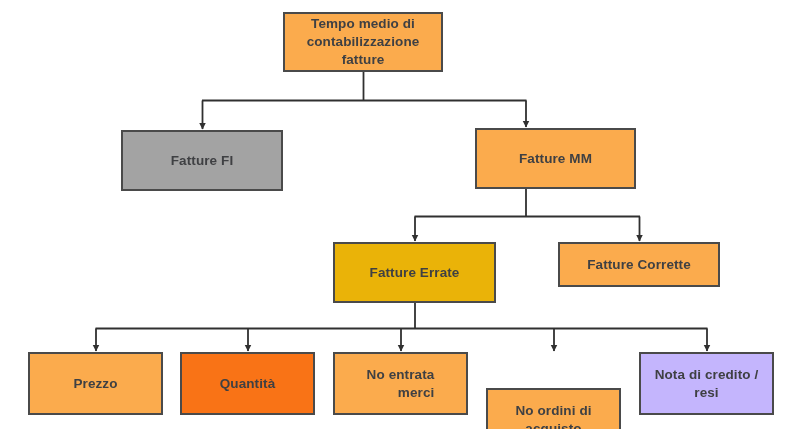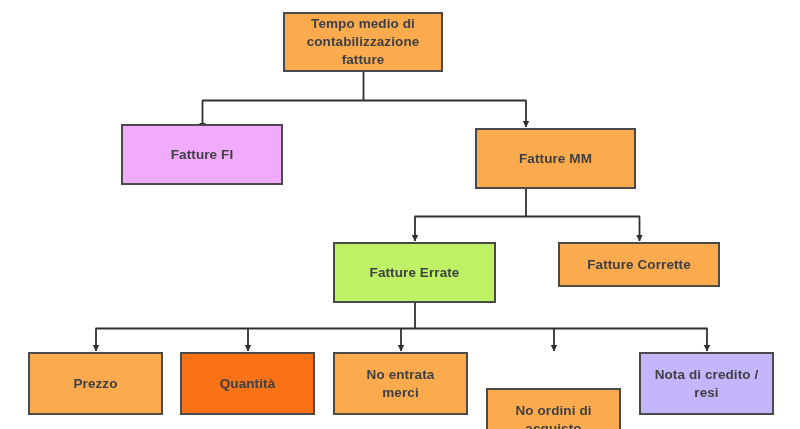--- a/index.html
+++ b/index.html
@@ -74,40 +74,40 @@
         <path d="M554,328.5 V351" class="connector" stroke="#303030" marker-end="url(#arrowhead)"></path>
         <path d="M707,328.5 V351" class="connector" stroke="#303030" marker-end="url(#arrowhead)"></path>
       </g>
   </svg>
   <div id="node-layer">
       <div class="node" style="left: 283px; top: 12px; width: 160px; height: 60px; background: rgb(251, 171, 77); border-color: rgb(74, 74, 74);">
         <span class="node-label" style="color: rgb(63, 64, 67);">Tempo medio di
 contabilizzazione
 fatture</span>
       </div>
-      <div class="node" style="left: 121px; top: 124px; width: 162px; height: 61px; background: #f0abfc; border-color: rgb(74, 74, 74);">
+      <div class="node" style="left: 121px; top: 130px; width: 162px; height: 61px; background: #a3a3a3; border-color: rgb(74, 74, 74);">
         <span class="node-label" style="color: rgb(63, 64, 67);">Fatture FI</span>
       </div>
       <div class="node" style="left: 445px; top: 128px; width: 161px; height: 61px; background: rgb(251, 171, 77); border-color: rgb(74, 74, 74); margin-left: 30px;">
         <span class="node-label" style="color: rgb(63, 64, 67);">Fatture MM</span>
       </div>
-      <div class="node" style="left: 333px; top: 242px; width: 163px; height: 61px; background: #bef264; border-color: rgb(74, 74, 74);">
+      <div class="node" style="left: 333px; top: 242px; width: 163px; height: 61px; background: #eab308; border-color: rgb(74, 74, 74);">
         <span class="node-label" style="color: rgb(63, 64, 67);">Fatture Errate</span>
       </div>
       <div class="node" style="left: 558px; top: 242px; width: 162px; height: 45px; background: rgb(251, 171, 77); border-color: rgb(74, 74, 74);">
         <span class="node-label" style="color: rgb(63, 64, 67);">Fatture Corrette</span>
       </div>
       <div class="node" style="left: 28px; top: 352px; width: 135px; height: 63px; background: rgb(251, 171, 77); border-color: rgb(74, 74, 74);">
         <span class="node-label" style="color: rgb(63, 64, 67);">Prezzo</span>
       </div>
       <div class="node" style="left: 180px; top: 352px; width: 135px; height: 63px; background: #f97316; border-color: rgb(74, 74, 74);">
         <span class="node-label" style="color: rgb(63, 64, 67);">Quantità</span>
       </div>
       <div class="node" style="left: 333px; top: 352px; width: 135px; height: 63px; background: rgb(251, 171, 77); border-color: rgb(74, 74, 74);">
-        <span class="node-label" style="color: rgb(63, 64, 67);">No entrata
+        <span class="node-label" style="color: rgb(63, 64, 67); text-align: right;">No entrata
 merci</span>
       </div>
       <div class="node" style="left: 486px; top: 352px; width: 135px; height: 63px; background: rgb(251, 171, 77); border-color: rgb(74, 74, 74); margin-top: 36px;">
         <span class="node-label" style="color: rgb(63, 64, 67);">No ordini di
 acquisto</span>
       </div>
       <div class="node" style="left: 639px; top: 352px; width: 135px; height: 63px; background: #c4b5fd; border-color: rgb(74, 74, 74);">
         <span class="node-label" style="color: rgb(63, 64, 67);">Nota di credito /
 resi</span>
       </div>

